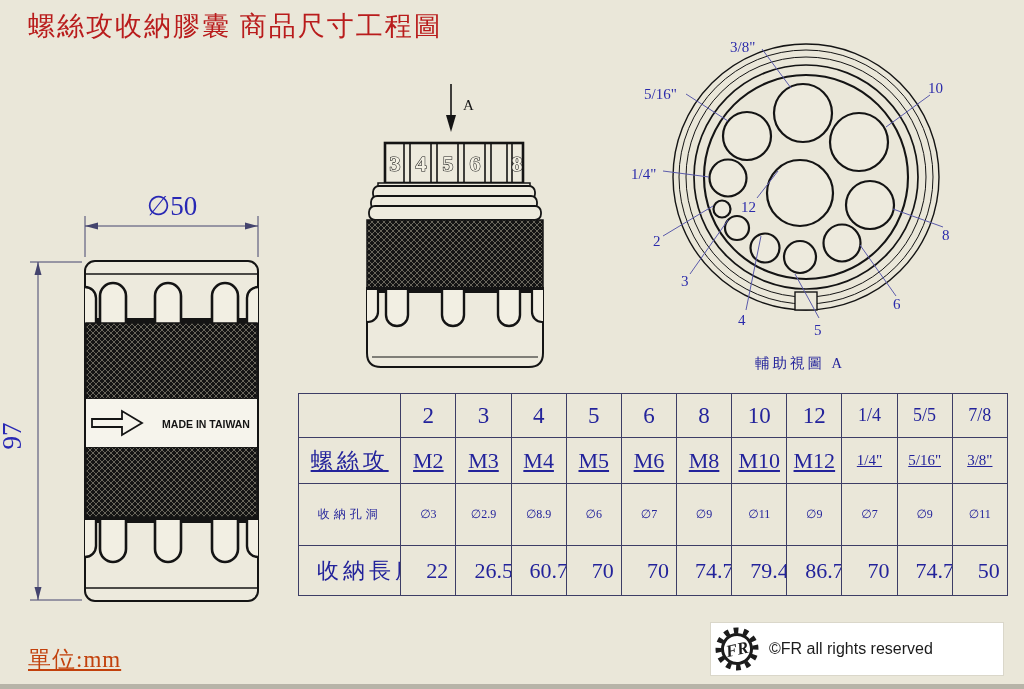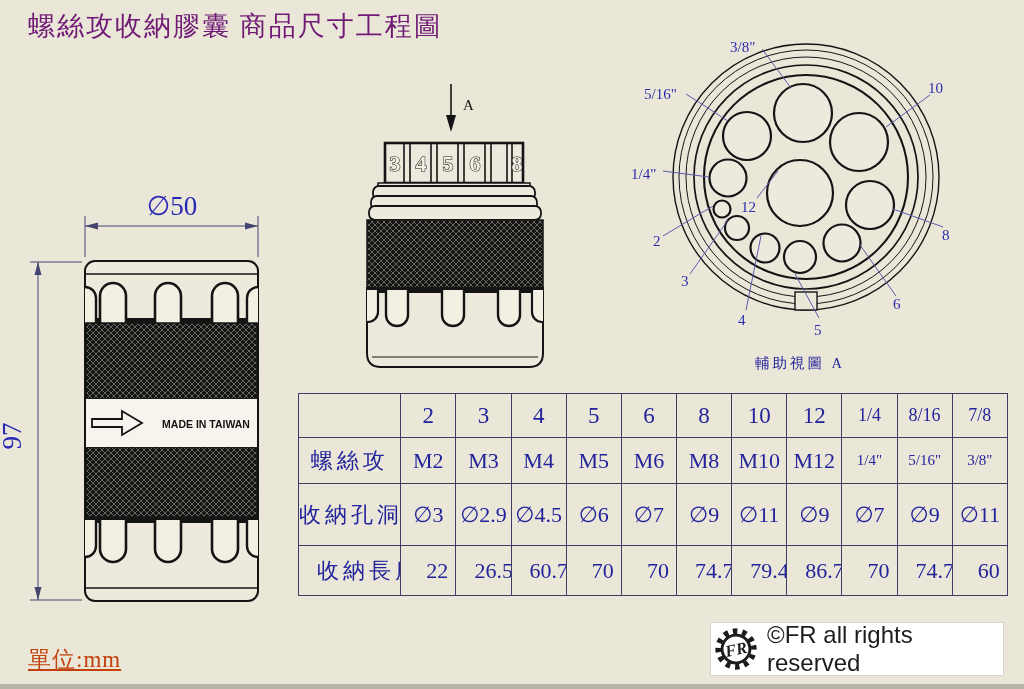--- a/index.html
+++ b/index.html
@@ -1,40 +1,40 @@
 <!DOCTYPE html>
 <html><head>
 <meta charset="utf-8">
 <style>
   html,body{margin:0;padding:0;}
   body{width:1024px;height:689px;overflow:hidden;}
   .canvas{position:relative;width:1024px;height:689px;background:#eae7d9;
           font-family:"Liberation Serif","DejaVu Serif",serif;}
-  .title{position:absolute;left:28px;top:8px;font-size:27px;color:#701a75;
+  .title{position:absolute;left:28px;top:8px;font-size:27px;color:#b91c1c;
          letter-spacing:2px;font-weight:500;}
   .unit{position:absolute;left:28px;top:644px;font-size:23px;color:#c2410c;letter-spacing:1px;text-decoration:underline;}
   svg.drawing{position:absolute;left:0;top:0;}
   
   table.spec{position:absolute;left:298px;top:393px;border-collapse:collapse;
              table-layout:fixed;width:710px;}
   table.spec td{border:1px solid #3d3d66;text-align:center;vertical-align:middle;
                 color:#23239b;padding:0;overflow:hidden;white-space:nowrap;}
   table.spec col.lbl{width:102px;}
   table.spec col.dat{width:55px;}
   tr.r-size td{height:43px;font-size:23px;}
-  tr.r-tap td{height:45px;font-size:22px;}
-  tr.r-hole td{height:61px;font-size:22px;}
+  tr.r-tap td{height:45px;font-size:22px;text-decoration:underline;}
+  tr.r-hole td{height:61px;font-size:12px;}
   tr.r-len td{height:49px;font-size:22px;padding-left:18px;}
   td.rowlbl{font-size:19px;letter-spacing:4px;}
   tr.r-tap td:nth-child(n+10){font-size:15px;}
   tr.r-size td:nth-child(n+10){font-size:18px;}
   
   .logo{position:absolute;left:710px;top:622px;width:292px;height:52px;background:#ffffff;
         border:1px solid #dad7ca;display:flex;align-items:center;}
-  .logo .cr{font-family:"Liberation Sans","DejaVu Sans",sans-serif;font-size:24px;
+  .logo .cr{font-family:"Liberation Sans","DejaVu Sans",sans-serif;font-size:16px;
             color:#1c1c1c;margin-left:6px;}
   .bottom-strip{position:absolute;left:0;bottom:0;width:1024px;height:5px;background:#b7b4a8;}
 </style>
 </head>
 <body>
 
 <div class="canvas">
 
   <div class="title">螺絲攻收納膠囊 商品尺寸工程圖</div>
 
@@ -223,42 +223,42 @@
       <td class="rowlbl"></td>
       <td>2</td>
       <td>3</td>
       <td>4</td>
       <td>5</td>
       <td>6</td>
       <td>8</td>
       <td>10</td>
       <td>12</td>
       <td>1/4</td>
-      <td>8/16</td>
+      <td>5/5</td>
       <td>7/8</td>
     </tr>
     <tr class="r-tap">
       <td class="rowlbl">螺絲攻</td>
       <td>M2</td>
       <td>M3</td>
       <td>M4</td>
       <td>M5</td>
       <td>M6</td>
       <td>M8</td>
       <td>M10</td>
       <td>M12</td>
       <td>1/4"</td>
       <td>5/16"</td>
       <td>3/8"</td>
     </tr>
     <tr class="r-hole">
       <td class="rowlbl">收納孔洞</td>
       <td>∅3</td>
       <td>∅2.9</td>
-      <td>∅4.5</td>
+      <td>∅8.9</td>
       <td>∅6</td>
       <td>∅7</td>
       <td>∅9</td>
       <td>∅11</td>
       <td>∅9</td>
       <td>∅7</td>
       <td>∅9</td>
       <td>∅11</td>
     </tr>
     <tr class="r-len">
@@ -266,21 +266,21 @@
       <td>22</td>
       <td>26.5</td>
       <td>60.7</td>
       <td>70</td>
       <td>70</td>
       <td>74.7</td>
       <td>79.4</td>
       <td>86.7</td>
       <td>70</td>
       <td>74.7</td>
-      <td>60</td>
+      <td>50</td>
     </tr>
   </tbody>
     </table>
 
   <div class="unit">單位:mm</div>
 
   <div class="logo">
     <svg width="52" height="52" viewBox="0 0 52 52">
       <g transform="translate(26,26) rotate(-12)">
         <circle r="18.5" fill="none" stroke="#1c1c1c" stroke-width="6" stroke-dasharray="4.6 5.1"></circle>

